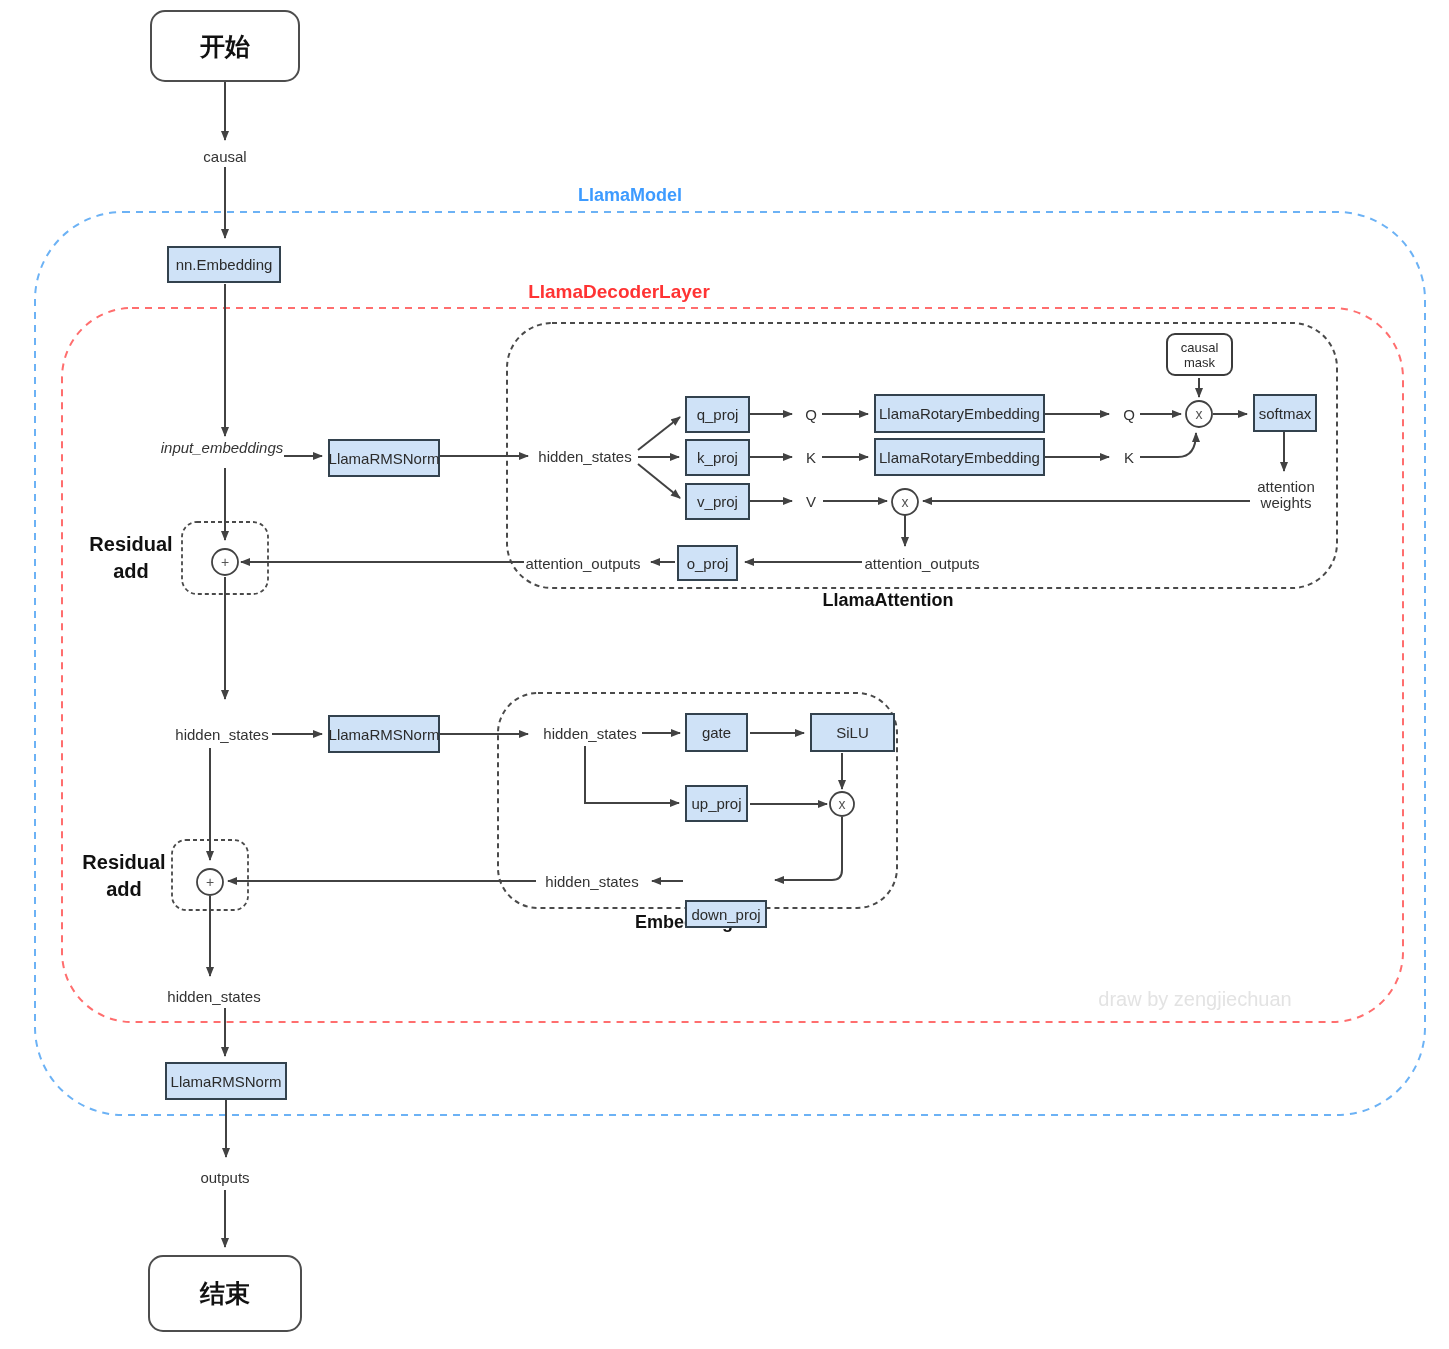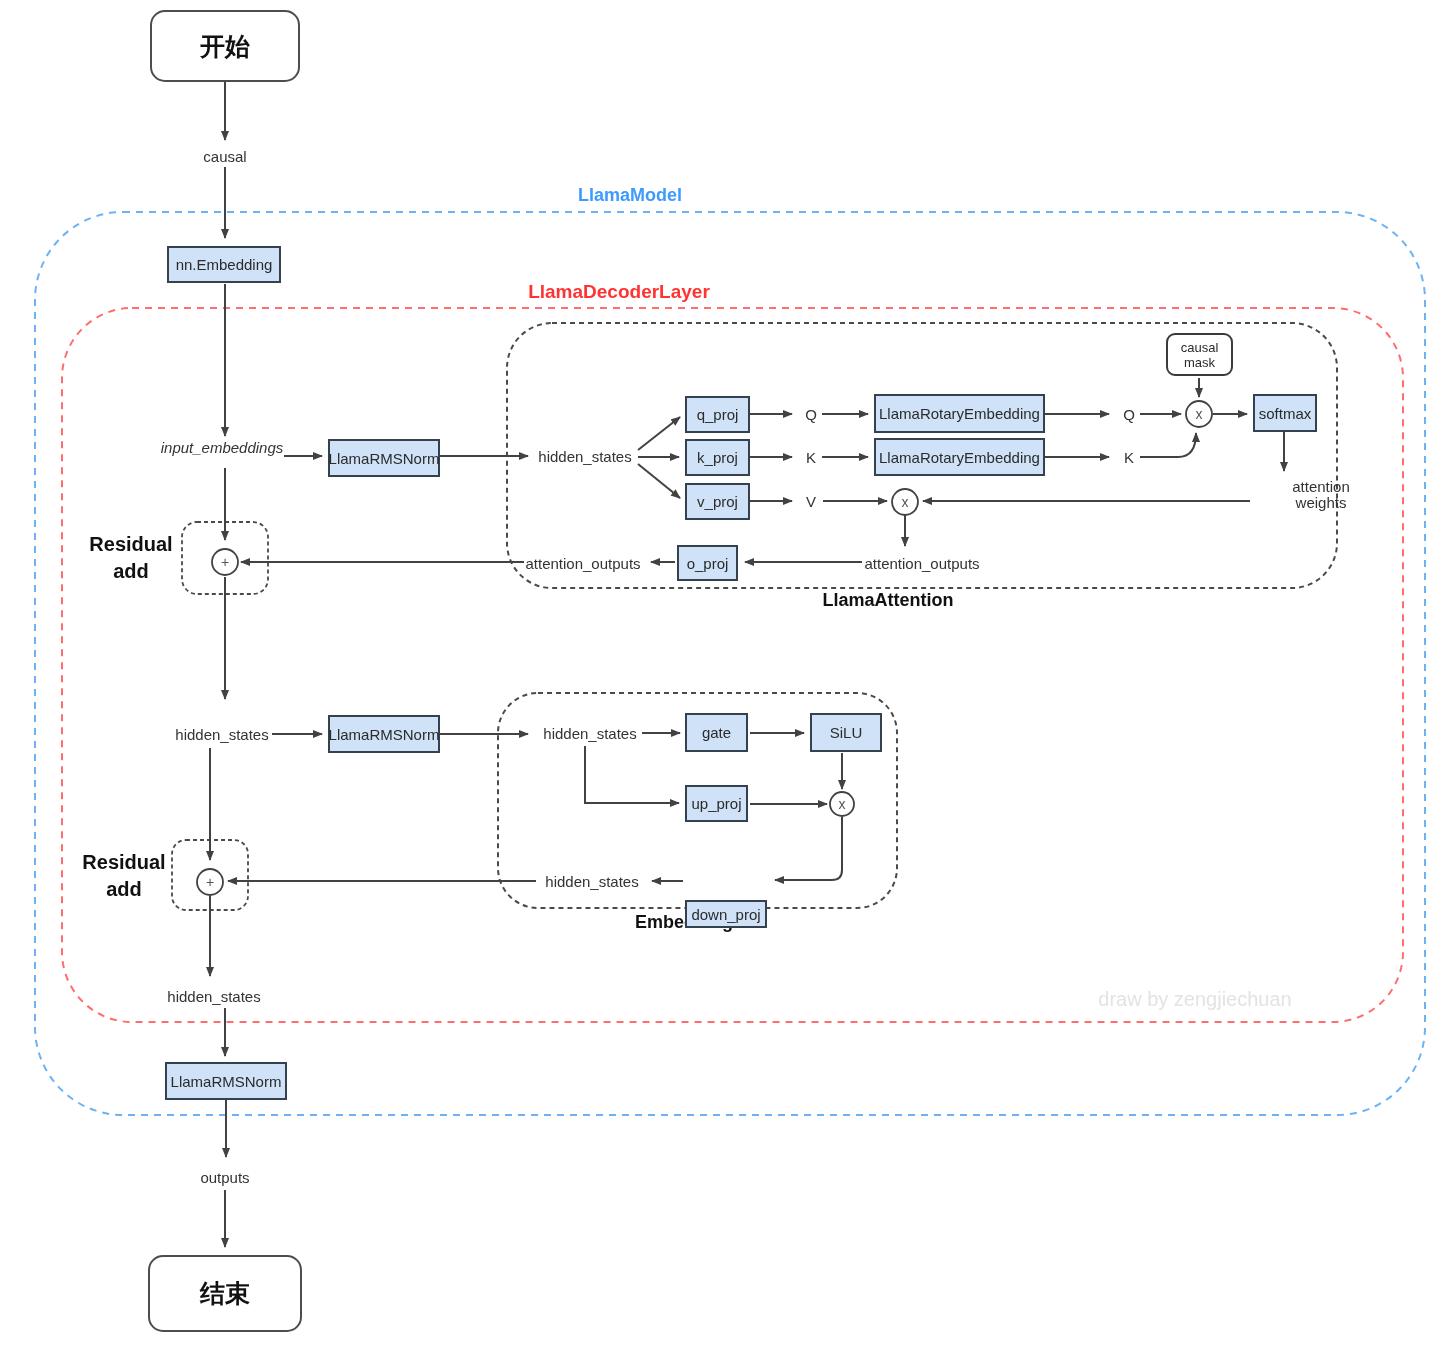--- a/index.html
+++ b/index.html
@@ -204,39 +204,39 @@
   <div class="block" style="left:328px;  top:439px;  width:112px; height:38px;">LlamaRMSNorm</div>
   <div class="block" style="left:685px;  top:396px;  width:65px;  height:37px;">q_proj</div>
   <div class="block" style="left:685px;  top:439px;  width:65px;  height:37px;">k_proj</div>
   <div class="block" style="left:685px;  top:483px;  width:65px;  height:37px;">v_proj</div>
   <div class="block" style="left:874px;  top:394px;  width:171px; height:39px;">LlamaRotaryEmbedding</div>
   <div class="block" style="left:874px;  top:438px;  width:171px; height:38px;">LlamaRotaryEmbedding</div>
   <div class="block" style="left:1253px; top:394px;  width:64px;  height:38px;">softmax</div>
   <div class="block" style="left:677px;  top:545px;  width:61px;  height:36px;">o_proj</div>
   <div class="block" style="left:328px;  top:715px;  width:112px; height:38px;">LlamaRMSNorm</div>
   <div class="block" style="left:685px;  top:713px;  width:63px;  height:39px;">gate</div>
-  <div class="block" style="left:810px;  top:713px;  width:72px;  height:39px;">SiLU</div>
+  <div class="block" style="left:810px;  top:713px;  width:85px;  height:39px;">SiLU</div>
   <div class="block" style="left:685px;  top:785px;  width:63px;  height:37px;">up_proj</div>
   <div class="block" style="left:685px;  top:900px;  width:82px;  height:28px;">down_proj</div>
   <div class="block" style="left:165px;  top:1062px; width:122px; height:38px;">LlamaRMSNorm</div>
 
   <div class="mask-box" style="left:1166px; top:333px; width:67px; height:43px;">
     <span>causal</span>
     <span>mask</span>
   </div>
 
   <div class="label" style="left:225px;  top:148px;">causal</div>
   <div class="label" style="left:222px;  top:439px;font-style:italic;">input_embeddings</div>
   <div class="label" style="left:585px;  top:448px;">hidden_states</div>
   <div class="label" style="left:811px;  top:406px;">Q</div>
   <div class="label" style="left:811px;  top:449px;">K</div>
   <div class="label" style="left:811px;  top:493px;">V</div>
   <div class="label" style="left:1129px; top:406px;">Q</div>
   <div class="label" style="left:1129px; top:449px;">K</div>
-  <div class="label multiline" style="left:1286px; top:479px;margin-left:35px;">
+  <div class="label multiline" style="left:1286px; top:479px;">
     <div>attention</div>
     <div>weights</div>
   </div>
   <div class="label" style="left:922px;  top:555px;">attention_outputs</div>
   <div class="label" style="left:583px;  top:555px;">attention_outputs</div>
   <div class="label" style="left:222px;  top:726px;">hidden_states</div>
   <div class="label" style="left:590px;  top:725px;">hidden_states</div>
   <div class="label" style="left:592px;  top:873px;">hidden_states</div>
   <div class="label" style="left:214px;  top:988px;">hidden_states</div>
   <div class="label" style="left:225px;  top:1169px;">outputs</div>

